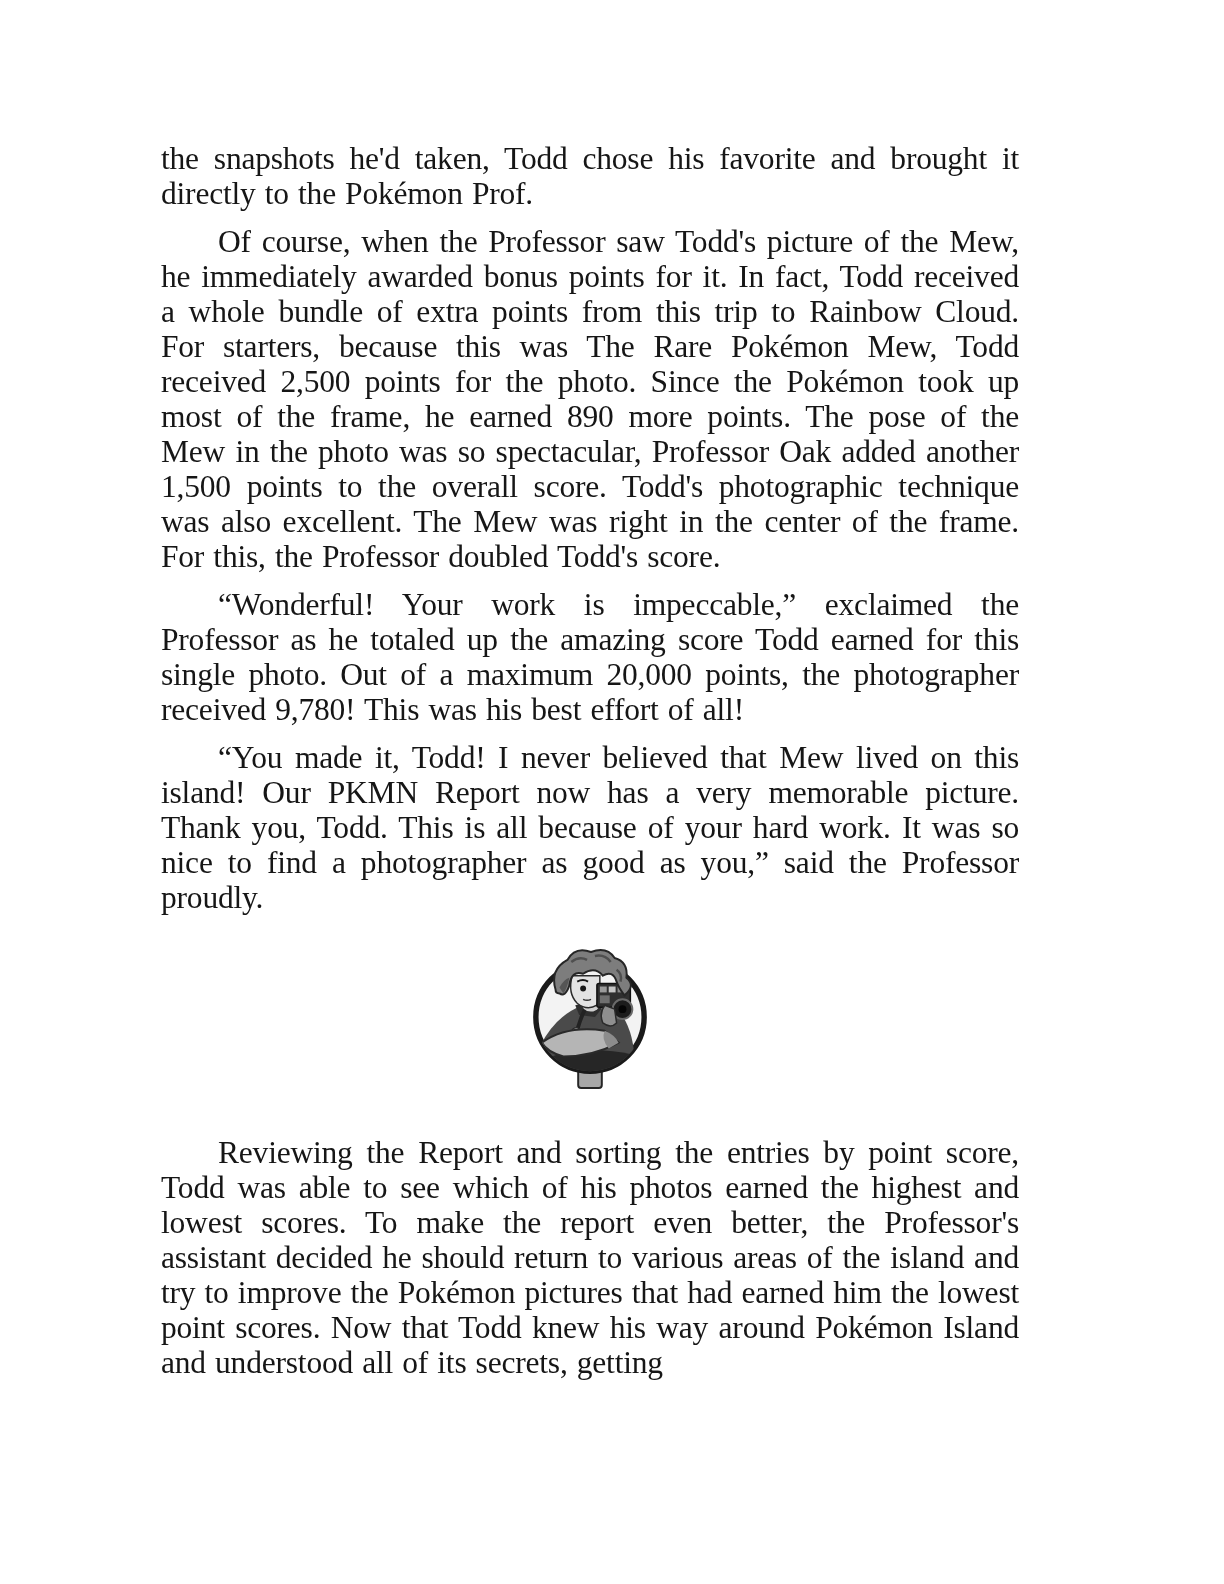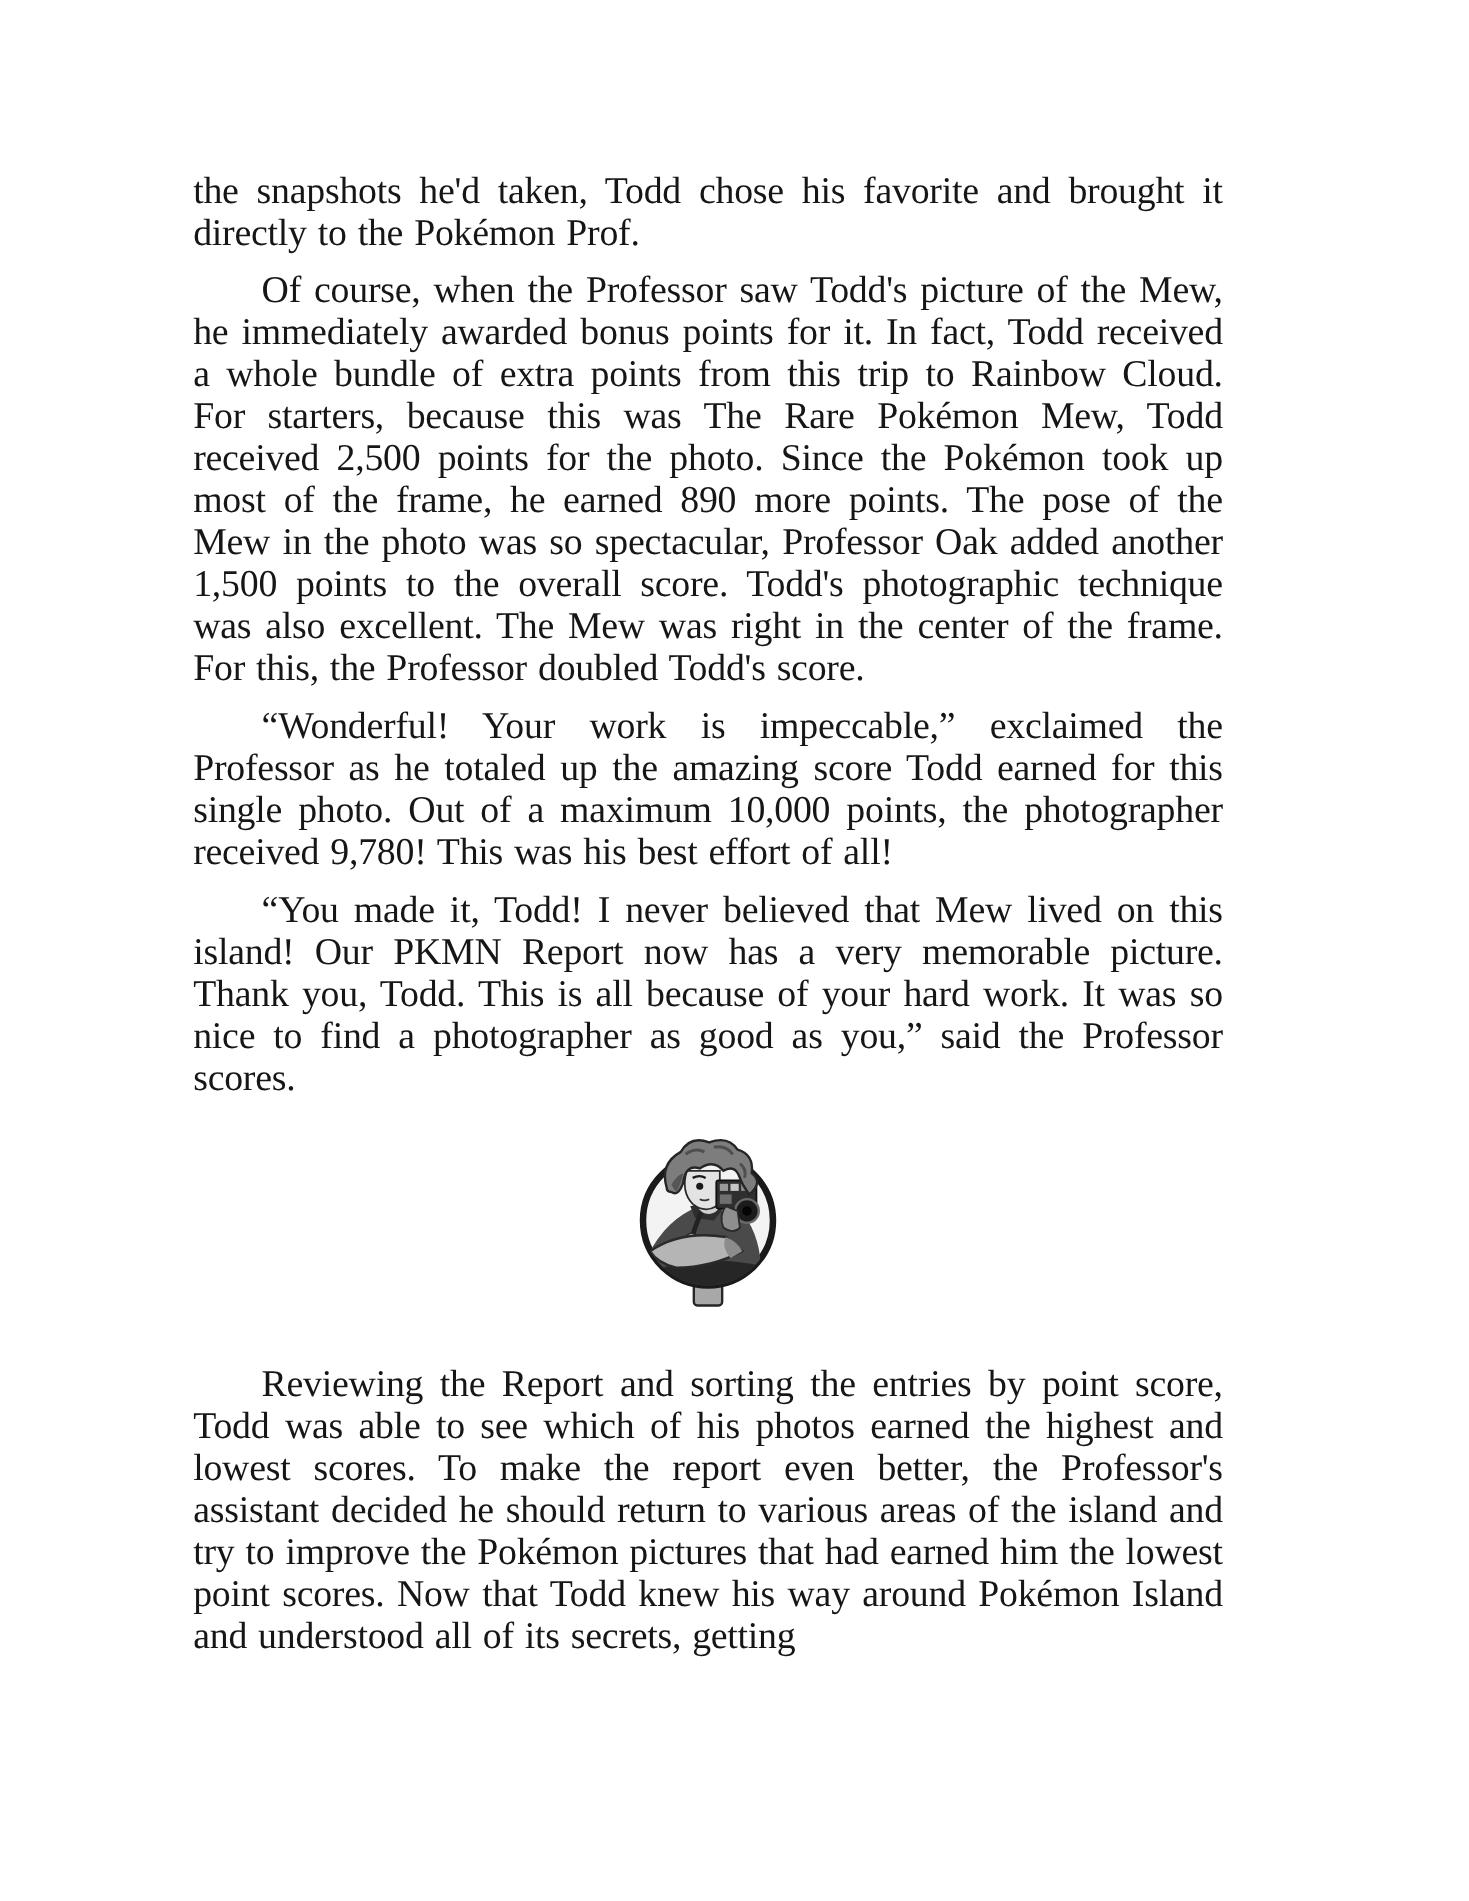--- a/index.html
+++ b/index.html
@@ -44,23 +44,23 @@
 </style>
 </head>
 <body>
 
 <div class="page">
 
   <p class="body-par no-indent">the snapshots he'd taken, Todd chose his favorite and brought it directly to the Pokémon Prof.</p>
 
   <p class="body-par">Of course, when the Professor saw Todd's picture of the Mew, he immediately awarded bonus points for it. In fact, Todd received a whole bundle of extra points from this trip to Rainbow Cloud. For starters, because this was The Rare Pokémon Mew, Todd received 2,500 points for the photo. Since the Pokémon took up most of the frame, he earned 890 more points. The pose of the Mew in the photo was so spectacular, Professor Oak added another 1,500 points to the overall score. Todd's photographic technique was also excellent. The Mew was right in the center of the frame. For this, the Professor doubled Todd's score.</p>
 
-  <p class="body-par">“Wonderful! Your work is impeccable,” exclaimed the Professor as he totaled up the amazing score Todd earned for this single photo. Out of a maximum 10,000 points, the photographer received 9,780! This was his best effort of all!</p>
+  <p class="body-par">“Wonderful! Your work is impeccable,” exclaimed the Professor as he totaled up the amazing score Todd earned for this single photo. Out of a maximum 20,000 points, the photographer received 9,780! This was his best effort of all!</p>
 
-  <p class="body-par">“You made it, Todd! I never believed that Mew lived on this island! Our PKMN Report now has a very memorable picture. Thank you, Todd. This is all because of your hard work. It was so nice to find a photographer as good as you,” said the Professor scores.</p>
+  <p class="body-par">“You made it, Todd! I never believed that Mew lived on this island! Our PKMN Report now has a very memorable picture. Thank you, Todd. This is all because of your hard work. It was so nice to find a photographer as good as you,” said the Professor proudly.</p>
 
   <div class="figure-block">
     <svg width="128" height="152" viewBox="0 0 130 152" xmlns="http://www.w3.org/2000/svg" aria-hidden="true">
       <defs>
         <clipPath id="badge-clip">
           <circle cx="65" cy="74" r="55"></circle>
         </clipPath>
       </defs>
 
       <rect x="53" y="126" width="24" height="20" rx="3" fill="#a8a8a8" stroke="#262626" stroke-width="2"></rect>

